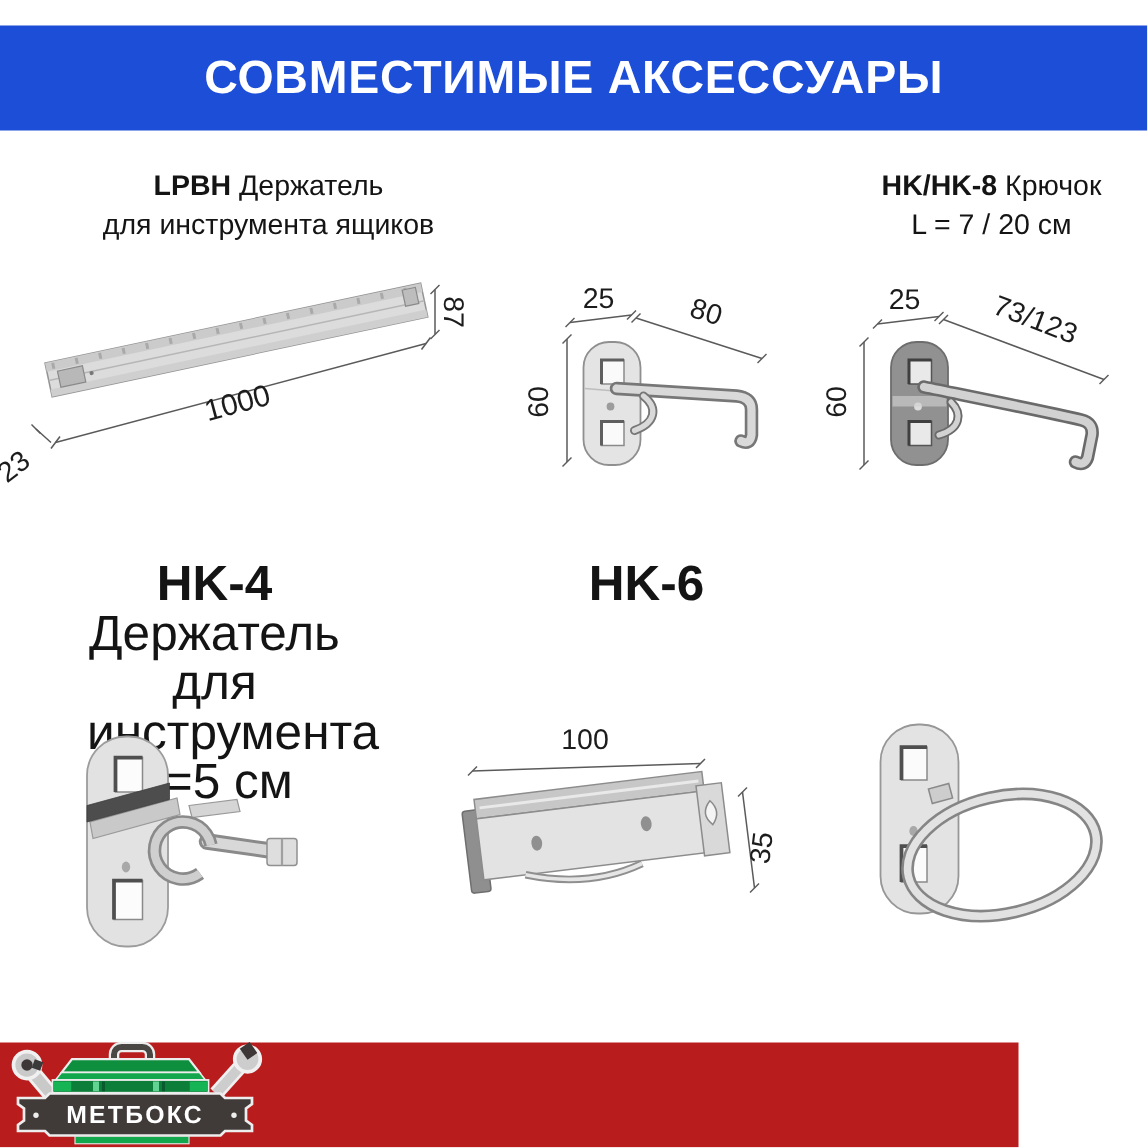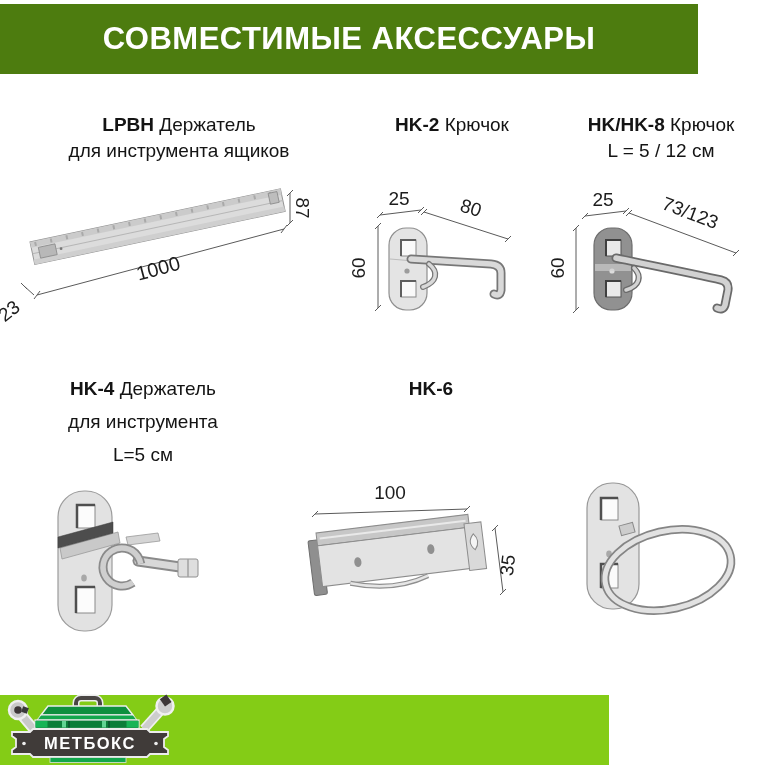--- a/index.html
+++ b/index.html
@@ -1,32 +1,32 @@
 <!DOCTYPE html>
 <html><head>
 <meta charset="utf-8">
 <style>
   html,body{margin:0;padding:0;background:#ffffff;}
   .page{position:relative;width:765px;height:765px;background:#ffffff;overflow:hidden;
         font-family:"Liberation Sans","DejaVu Sans",sans-serif;}
-  .topbar{position:absolute;left:0;top:4px;width:698px;height:70px;background:#4d7c0f;
+  .topbar{position:absolute;left:0;top:17px;width:765px;height:70px;background:#1d4ed8;
           display:flex;align-items:center;justify-content:center;}
   .topbar h1{margin:0;color:#ffffff;font-size:31px;font-weight:bold;letter-spacing:.5px;}
   .product{position:absolute;}
   .ptitle{margin:0;text-align:center;color:#141414;font-weight:normal;padding-left:44px;}
   .r1 .ptitle{font-size:19px;line-height:26px;}
-  .r2 .ptitle{font-size:19px;line-height:33px;text-align:center;}
+  .r2 .ptitle{font-size:33px;line-height:33px;text-align:center;}
   .code{font-weight:bold;}
   .drawing{position:absolute;overflow:visible;}
   svg text{font-family:"Liberation Sans","DejaVu Sans",sans-serif;fill:#1c1c1c;}
   text.dim{font-size:19px;}
   text.dim-lg{font-size:20px;}
   .dimline{stroke:#5a5a5a;stroke-width:1;}
   .tick{stroke:#5a5a5a;stroke-width:1;}
-  .footerbar{position:absolute;left:0;top:695px;width:609px;height:70px;background:#84cc16;}
+  .footerbar{position:absolute;left:0;top:695px;width:679px;height:70px;background:#b91c1c;}
   .logo{position:absolute;left:2px;top:0;overflow:visible;}
   .brandtext{font-size:16.5px;font-weight:bold;letter-spacing:1.5px;fill:#ffffff;}
 </style>
 </head>
 <body>
 
 <div class="page">
 
   <header class="topbar">
     <h1>СОВМЕСТИМЫЕ АКСЕССУАРЫ</h1>
@@ -60,21 +60,20 @@
       </g>
       <g>
         <line class="dimline" x1="24" y1="108" x2="34" y2="117"></line>
         <line class="tick" x1="21" y1="105" x2="27" y2="111"></line>
         <text class="dim" text-anchor="middle" transform="translate(13,138) rotate(-38)">23</text>
       </g>
     </svg>
   </section>
 
   <section class="product r1" style="left:345px;top:112px;width:170px;height:240px;">
-    <h2 class="ptitle"><span class="code">HK-2</span> <span>Крючок</span></h2>
     <svg class="drawing" style="left:0;top:68px;" width="180" height="150" viewBox="0 0 180 150">
       <g>
         <line class="dimline" x1="35" y1="35" x2="76" y2="30"></line>
         <line class="tick" x1="32" y1="38" x2="38" y2="32"></line>
         <line class="tick" x1="73" y1="33" x2="79" y2="27"></line>
         <text class="dim" text-anchor="middle" transform="translate(54,25)">25</text>
       </g>
       <g>
         <line class="dimline" x1="79" y1="32" x2="163" y2="59"></line>
         <line class="tick" x1="76" y1="35" x2="82" y2="29"></line>
@@ -98,21 +97,21 @@
         <path d="M66,79 L146,84 Q156,85 156,93 L156,110 Q155,117 149,114" fill="none" stroke="#777777" stroke-width="9" stroke-linecap="round"></path>
         <path d="M66,79 L146,84 Q156,85 156,93 L156,110 Q155,117 149,114" fill="none" stroke="#d9d9d9" stroke-width="5.5" stroke-linecap="round"></path>
         <path d="M84,84 C94,92 92,102 78,107" fill="none" stroke="#777777" stroke-width="6" stroke-linecap="round"></path>
         <path d="M84,84 C94,92 92,102 78,107" fill="none" stroke="#d9d9d9" stroke-width="3.5" stroke-linecap="round"></path>
       </g>
     </svg>
   </section>
 
   <section class="product r1" style="left:540px;top:112px;width:198px;height:240px;">
     <h2 class="ptitle"><span class="code">HK/HK-8</span> <span>Крючок</span><br>
-    <span>L = 5 / 12 см</span></h2>
+    <span>L = 7 / 20 см</span></h2>
     <svg class="drawing" style="left:0;top:68px;" width="225" height="152" viewBox="0 0 225 152">
       <g>
         <line class="dimline" x1="45" y1="36" x2="86" y2="31"></line>
         <line class="tick" x1="42" y1="39" x2="48" y2="33"></line>
         <line class="tick" x1="83" y1="34" x2="89" y2="28"></line>
         <text class="dim" text-anchor="middle" transform="translate(63,26)">25</text>
       </g>
       <g>
         <line class="dimline" x1="89" y1="33" x2="196" y2="73"></line>
         <line class="tick" x1="86" y1="36" x2="92" y2="30"></line>

